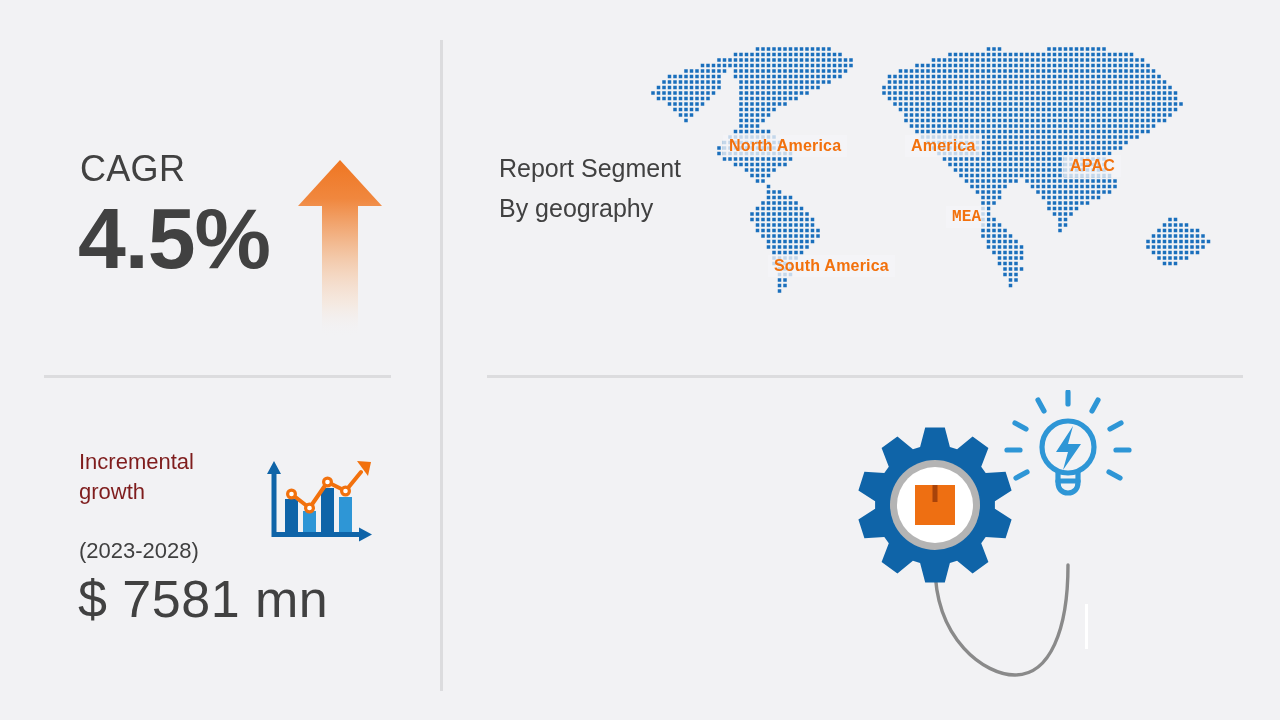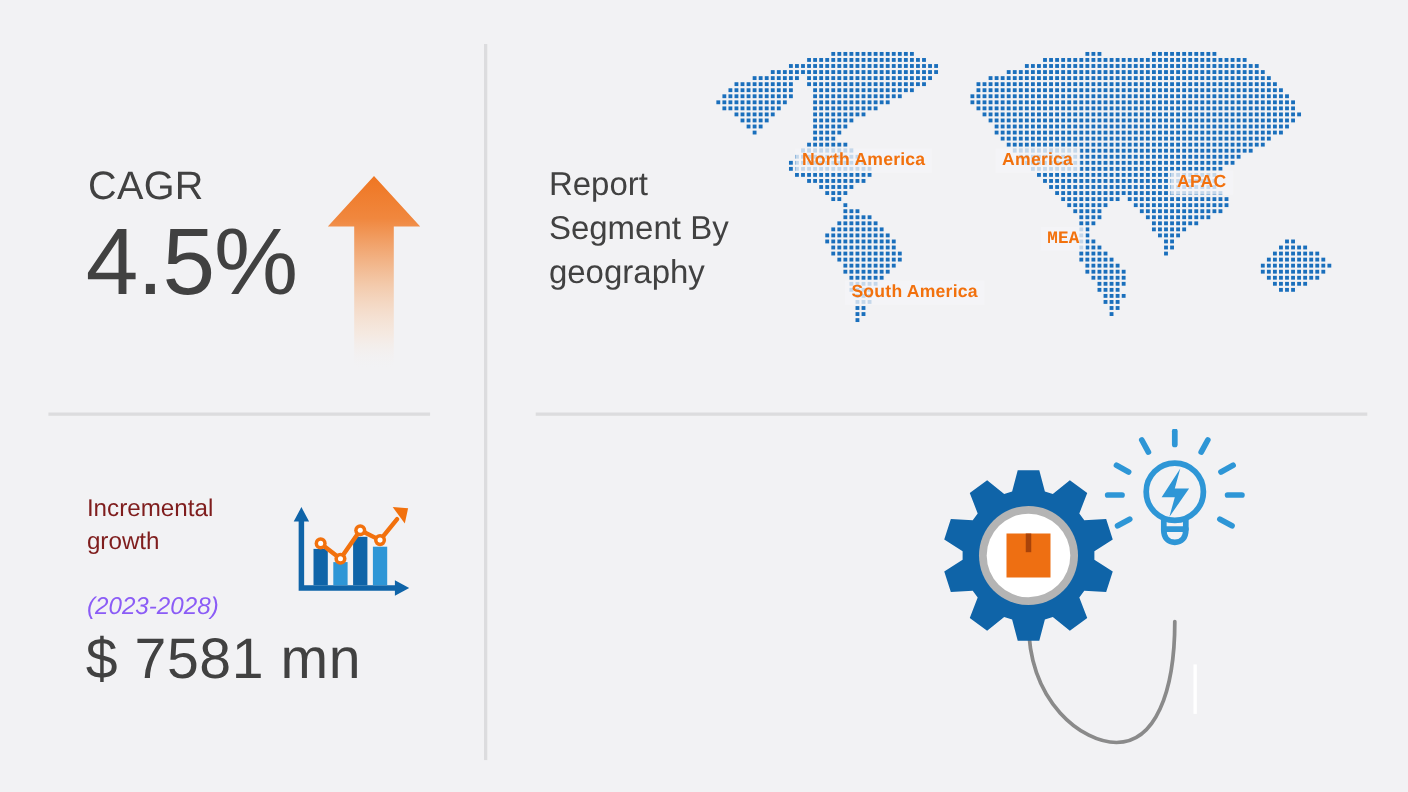--- a/index.html
+++ b/index.html
@@ -28,57 +28,56 @@
 
   
   .q-cagr{position:absolute;left:0;top:0;width:440px;height:375px;}
   .cagr-label{
     position:absolute;left:80px;top:148px;
     font-size:36px;color:#414141;font-weight:400;letter-spacing:.3px;
     line-height:42px;white-space:nowrap;
   }
   .cagr-value{
     position:absolute;left:78px;top:190px;
-    font-size:86px;color:#414141;font-weight:400;letter-spacing:-1px;
+    font-size:86px;color:#414141;font-weight:700;letter-spacing:-1px;
     line-height:96px;white-space:nowrap;
   }
   .cagr-sub{
     position:absolute;left:80px;top:296px;
     font-size:25px;color:#414141;font-weight:400;
     line-height:32px;white-space:nowrap;
   }
   .arrow-up{
     position:absolute;left:296px;top:158px;width:88px;height:180px;
   }
 
   
   .q-growth{position:absolute;left:0;top:375px;width:440px;height:345px;}
   .growth-label{
     position:absolute;left:79px;top:72px;
     font-size:22px;color:#7f1d1d;font-weight:400;line-height:30px;
     width:170px;
   }
   .growth-range{
     position:absolute;left:79px;top:162px;
-    font-size:22px;color:#8b5cf6;font-weight:400;line-height:28px;
+    font-size:22px;color:#404040;font-weight:400;line-height:28px;
     white-space:nowrap;
-    font-style:italic;
   }
   .growth-value{
     position:absolute;left:78px;top:192px;
     font-size:52px;color:#414141;font-weight:300;line-height:64px;
     letter-spacing:.5px;white-space:nowrap;
   }
   .growth-icon{position:absolute;left:258px;top:80px;width:118px;height:95px;}
 
   
   .q-geo{position:absolute;left:440px;top:0;width:840px;height:375px;}
   .geo-title{
     position:absolute;left:59px;top:148px;
-    font-size:30px;color:#414141;font-weight:400;line-height:40px;
+    font-size:25px;color:#414141;font-weight:400;line-height:40px;
     width:210px;
   }
   .map-wrap{position:absolute;left:200px;top:45px;width:580px;height:305px;}
   .map-wrap svg{display:block;}
   .map-label{
     position:absolute;
     font-size:16px;font-weight:700;color:#f2710d;
     background:rgba(245,245,247,.78);
     padding:2px 6px;white-space:nowrap;letter-spacing:.2px;
   }

